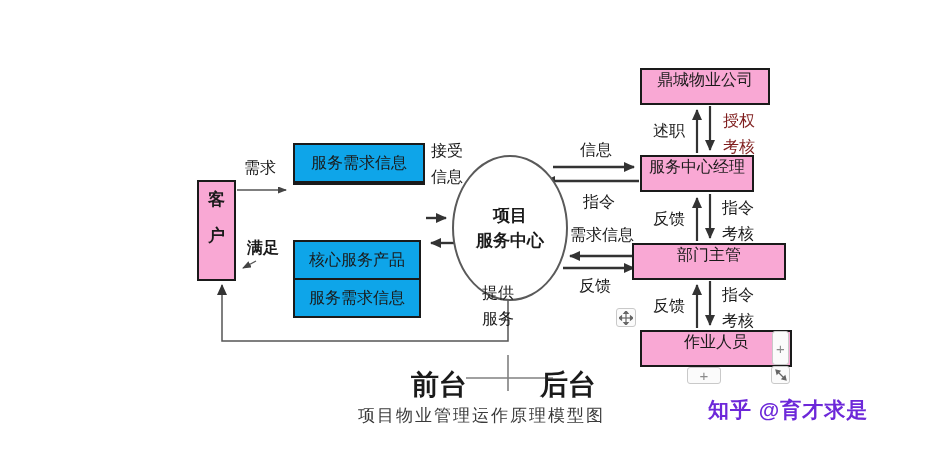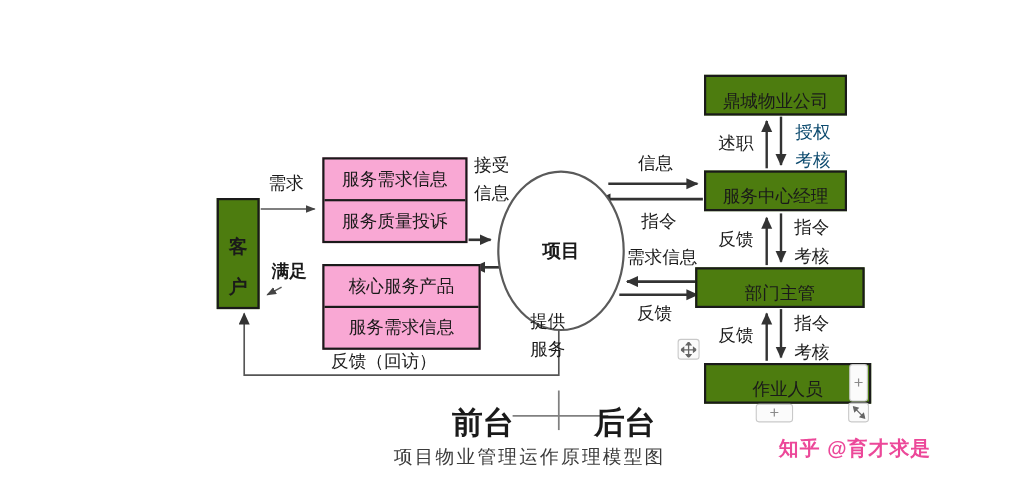--- a/index.html
+++ b/index.html
@@ -1,36 +1,36 @@
 <!DOCTYPE html>
 <html><head>
 <meta charset="utf-8">
 <style>
   html,body{margin:0;padding:0;background:#fff;}
   .canvas{
     position:relative;width:940px;height:450px;background:#fff;overflow:hidden;
     font-family:"Liberation Sans","DejaVu Sans",sans-serif;color:#1a1a1a;
   }
   .wires{position:absolute;left:0;top:0;width:940px;height:450px;z-index:1;}
-  .node{position:absolute;z-index:2;background:#4d7c0f;border:2px solid #1a1a1a;box-sizing:border-box;
-        display:flex;align-items:flex-end;justify-content:center;font-size:16px;}
-  .splitbox{position:absolute;z-index:2;background:#f9a8d4;border:2px solid #1a1a1a;box-sizing:border-box;}
+  .node{position:absolute;z-index:2;background:#f9a8d4;border:2px solid #1a1a1a;box-sizing:border-box;
+        display:flex;align-items:flex-start;justify-content:center;font-size:16px;}
+  .splitbox{position:absolute;z-index:2;background:#0ea5e9;border:2px solid #1a1a1a;box-sizing:border-box;}
   .splitbox .cell{height:36px;display:flex;align-items:center;justify-content:center;font-size:16px;}
   .splitbox .cell:first-child{border-bottom:2px solid #1a1a1a;}
   .ellipse{position:absolute;z-index:2;background:#fff;border:2px solid #5a5a5a;border-radius:50%;
            display:flex;flex-direction:column;align-items:center;justify-content:center;
            font-weight:bold;font-size:17px;line-height:25px;}
   .lbl{position:absolute;z-index:3;font-size:16px;line-height:23px;white-space:pre-line;}
   .lbl.two{line-height:26px;}
-  .gray{color:#0c4a6e;}
+  .gray{color:#7f1d1d;}
   .vtext{white-space:pre-line;text-align:center;font-weight:bold;font-size:17px;line-height:36px;}
   .stage{position:absolute;z-index:3;font-weight:bold;font-size:28px;}
   .caption{position:absolute;z-index:3;font-family:Liberation Sans, sans-serif;
            font-size:17px;letter-spacing:2px;color:#3a3a3a;}
-  .watermark{position:absolute;z-index:3;font-size:18px;color:#ec4899;font-weight:bold;letter-spacing:1px;}
+  .watermark{position:absolute;z-index:3;font-size:21px;color:#6d28d9;font-weight:bold;letter-spacing:1px;}
   .handle{position:absolute;z-index:4;background:#fbfbfb;border:1px solid #c9c9c9;border-radius:3px;
           display:flex;align-items:center;justify-content:center;box-sizing:border-box;cursor:pointer;}
   .plusbtn{color:#8a8a8a;font-size:15px;line-height:1;font-weight:normal;}
 </style>
 </head>
 <body>
 
 <div class="canvas">
 
   <svg class="wires" viewBox="0 0 940 450">
@@ -71,52 +71,51 @@
     <line x1="508" y1="355" x2="508" y2="391" stroke="#808080" stroke-width="1.6"></line>
   </svg>
 
   <div class="node vtext" style="left:197px;top:180px;width:39px;height:101px;">
     <span style="white-space:pre-line;">客
 户</span>
   </div>
 
   <div class="splitbox" style="left:293px;top:143px;width:132px;">
     <div class="cell">服务需求信息</div>
-    <div class="cell">服务质量投诉</div>
   </div>
 
-  <div class="splitbox" style="left:293px;top:240px;width:144px;">
+  <div class="splitbox" style="left:293px;top:240px;width:128px;">
     <div class="cell">核心服务产品</div>
     <div class="cell">服务需求信息</div>
   </div>
 
   <div class="ellipse" style="left:452px;top:155px;width:112px;height:142px;">
     <span>项目</span>
+    <span>服务中心</span>
   </div>
 
   <div class="node" style="left:640px;top:68px;width:130px;height:37px;">
     <span>鼎城物业公司</span>
   </div>
-  <div class="node" style="left:640px;top:155px;width:130px;height:37px;">
+  <div class="node" style="left:640px;top:155px;width:114px;height:37px;">
     <span>服务中心经理</span>
   </div>
   <div class="node" style="left:632px;top:243px;width:154px;height:37px;">
     <span>部门主管</span>
   </div>
   <div class="node" style="left:640px;top:330px;width:152px;height:37px;">
     <span>作业人员</span>
   </div>
 
   <div class="lbl" style="left:244px;top:156px;">需求</div>
   <div class="lbl" style="left:247px;top:236px;font-weight:bold;">满足</div>
   <div class="lbl two" style="left:431px;top:138px;">接受
 信息</div>
   <div class="lbl two" style="left:437px;top:280px;margin-left:45px;">提供
 服务</div>
-  <div class="lbl" style="left:301px;top:318px;">反馈（回访）</div>
   <div class="lbl" style="left:580px;top:138px;">信息</div>
   <div class="lbl" style="left:583px;top:190px;">指令</div>
   <div class="lbl" style="left:570px;top:223px;">需求信息</div>
   <div class="lbl" style="left:579px;top:274px;">反馈</div>
   <div class="lbl" style="left:653px;top:119px;">述职</div>
   <div class="lbl two gray" style="left:723px;top:108px;">授权
 考核</div>
   <div class="lbl" style="left:653px;top:207px;">反馈</div>
   <div class="lbl two" style="left:722px;top:195px;">指令
 考核</div>

